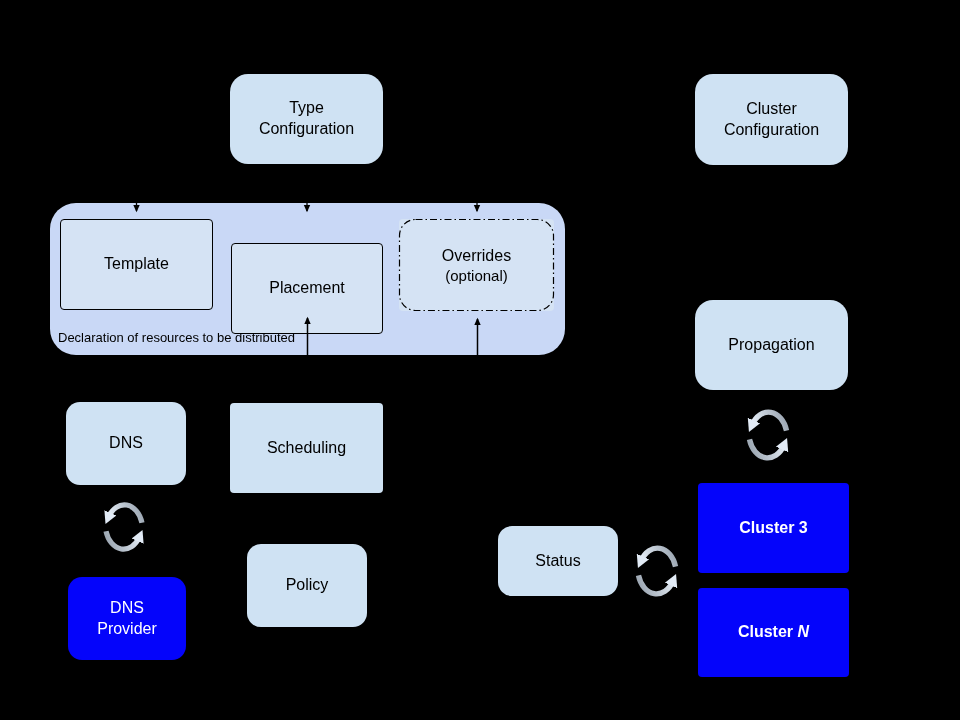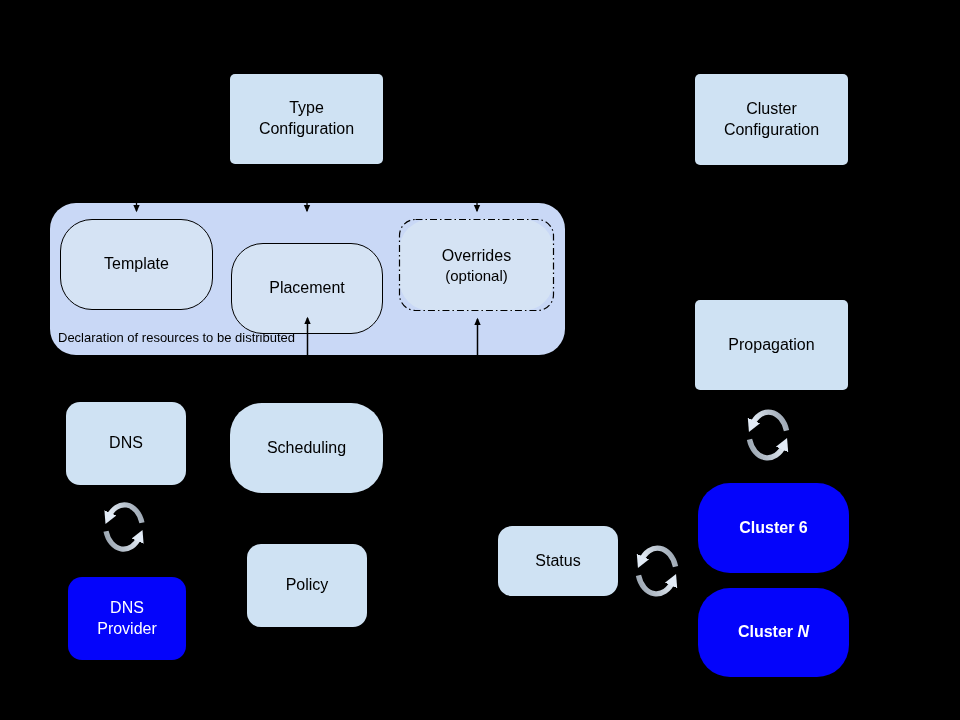--- a/index.html
+++ b/index.html
@@ -20,21 +20,21 @@
     overflow:hidden;
   }
   .node{
     position:absolute;display:flex;flex-direction:column;align-items:center;justify-content:center;
     text-align:center;font-size:16px;line-height:1.3;white-space:pre-line;
     box-sizing:border-box;
   }
   .light{background:var(--box-light);}
   .inner{background:var(--box-inner);border:1px solid #000;}
   .blue{background:var(--box-blue);color:var(--text-light);font-weight:bold;}
-  .r14{border-radius:14px;} .r16{border-radius:32px;} .r18{border-radius:5px;}
+  .r14{border-radius:14px;} .r16{border-radius:4px;} .r18{border-radius:18px;}
 
   #group-declaration{
     position:absolute;left:50px;top:203px;width:515px;height:152px;
     background:var(--container-fill);border-radius:26px;
   }
   #node-type-configuration{left:230px;top:74px;width:153px;height:90px;}
   #node-cluster-configuration{left:695px;top:74px;width:153px;height:91px;}
   #node-template{left:60px;top:219px;width:153px;height:91px;}
   #node-placement{left:231px;top:219px;width:152px;height:91px;margin-top:24px;}
   #node-overrides{left:399px;top:219px;width:155px;height:92px;background:var(--box-inner);}
@@ -84,21 +84,21 @@
 
   <div class="node blue r14" id="node-dns-provider" style="font-weight:normal;">DNS
 Provider</div>
 
   <div class="node light r14" id="node-policy">Policy</div>
 
   <div class="node light r18" id="node-propagation">Propagation</div>
 
   <div class="node light r14" id="node-status">Status</div>
 
-  <div class="node blue r16" id="node-cluster-1">Cluster 6</div>
+  <div class="node blue r16" id="node-cluster-1">Cluster 3</div>
 
   <div class="node blue r16" id="node-cluster-n">
     <span class="row">
       <span>Cluster </span><i>N</i>
     </span>
   </div>
 
   <svg class="overlay" width="960" height="720" viewBox="0 0 960 720">
     <defs>
       <marker id="ah" markerWidth="9" markerHeight="9" refX="6" refY="4" orient="auto" markerUnits="userSpaceOnUse">

